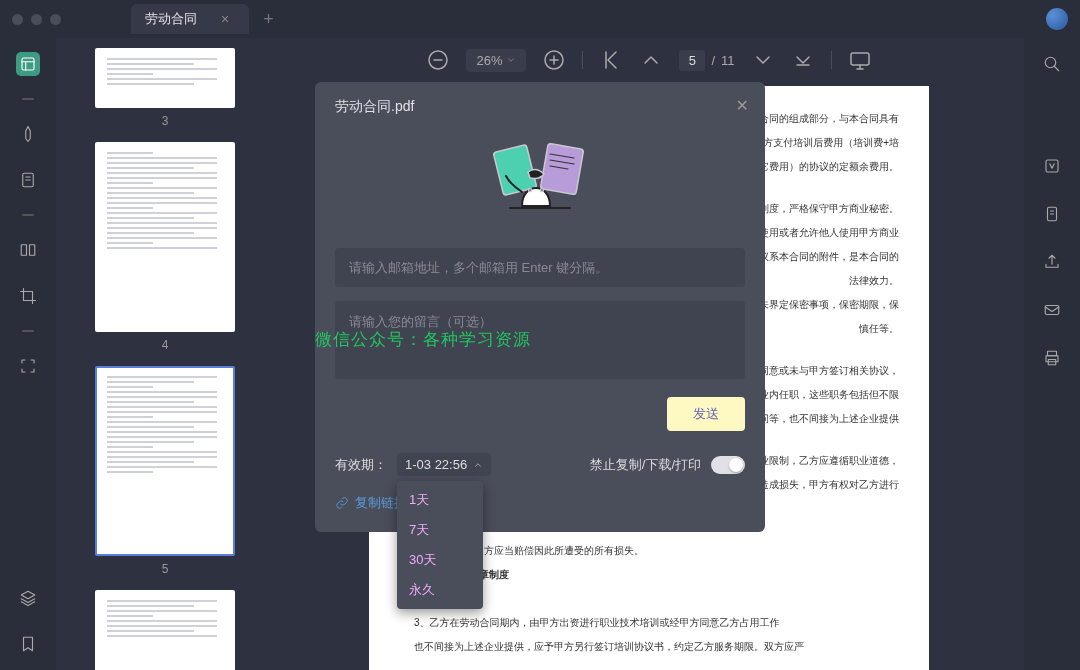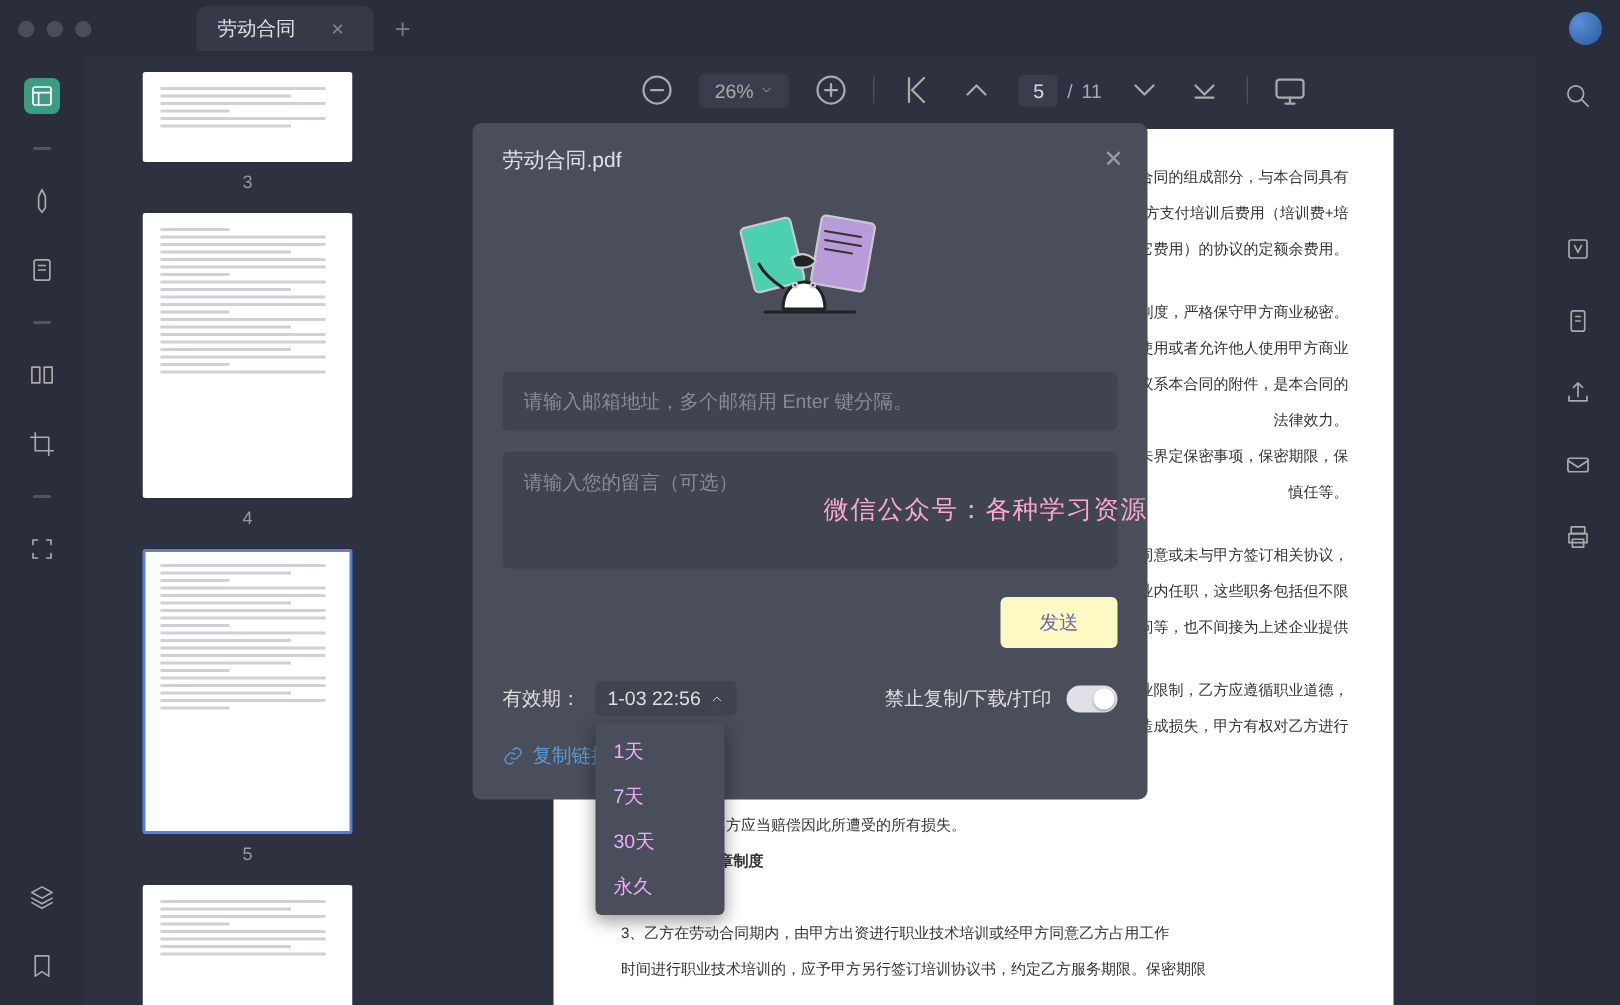--- a/index.html
+++ b/index.html
@@ -54,21 +54,21 @@
 
 
 .modal-back { position:absolute; inset:0; top:38px; display:flex; align-items:flex-start; justify-content:center; pointer-events:none; }
 .modal { margin-top:44px; width:450px; background:#4a4d5a; border-radius:6px; padding:16px 20px 20px; pointer-events:auto; position:relative; }
 .modal-title { font-size:14px; color:#e0e0e6; margin-bottom:14px; }
 .modal-close { position:absolute; top:14px; right:16px; color:#999; cursor:pointer; font-size:16px; }
 .illus { display:flex; justify-content:center; margin:18px 0 24px; }
 .inp { width:100%; background:#404350; border:none; border-radius:4px; padding:12px 14px; color:#ccc; font-size:13px; margin-bottom:14px; }
 .inp::placeholder { color:#8a8a94; }
 textarea.inp { height:78px; resize:none; font-family:inherit; }
-.watermark { position:absolute; left:0; right:0; top:246px; text-align:right; color:#f9a8d4; font-size:17px; pointer-events:none; letter-spacing:1px; }
+.watermark { position:absolute; left:0; right:0; top:246px; text-align:left; color:#22c55e; font-size:17px; pointer-events:none; letter-spacing:1px; }
 .send-btn { display:block; margin-left:auto; background:#fef9c3; color:#6565b0; border:none; border-radius:4px; padding:8px 26px; font-size:13px; cursor:pointer; }
 .opts { display:flex; align-items:center; margin-top:22px; font-size:13px; color:#ddd; }
 .expiry-box { background:#404350; border-radius:4px; padding:4px 8px; margin-left:10px; display:flex; align-items:center; gap:6px; position:relative; cursor:pointer; }
 .toggle { margin-left:10px; width:34px; height:18px; background:#e0e0e6; border-radius:9px; position:relative; cursor:pointer; }
 .toggle::after { content:''; position:absolute; right:2px; top:2px; width:14px; height:14px; background:#fff; border-radius:50%; box-shadow:0 1px 2px rgba(0,0,0,.3); }
 .copy-row { margin-top:18px; display:flex; align-items:center; gap:6px; color:#5b9bd9; font-size:13px; cursor:pointer; }
 
 
 .dropdown { position:absolute; top:28px; left:0; background:#4a4d5a; border-radius:4px; width:86px; box-shadow:0 4px 12px rgba(0,0,0,.4); z-index:10; padding:4px 0; }
 .dd-item { padding:6px 12px; font-size:13px; color:#f0abfc; cursor:pointer; }
@@ -302,21 +302,21 @@
         <p style="text-align:right">经理、股东、代理人、顾问等，也不间接为上述企业提供</p>
         <br>
         <p style="text-align:right">卓或终止后在 2 年内遵守竞业限制，乙方应遵循职业道德，</p>
         <p style="text-align:right">甲方客户合作，为此使甲方造成损失，甲方有权对乙方进行</p>
         <br>
         <p>乙方的该约行为造成甲方损失的，或者造成乙方客户、合作</p>
         <p>伙伴损失的，乙方应当赔偿因此所遭受的所有损失。</p>
         <p class="bold">九、劳动纪律和规章制度</p>
         <p>义务。</p>
         <p>3、乙方在劳动合同期内，由甲方出资进行职业技术培训或经甲方同意乙方占用工作</p>
-        <p>时间进行职业技术培训的，应予甲方另行签订培训协议书，约定乙方服务期限。保密期限</p>
+        <p>也不间接为上述企业提供，应予甲方另行签订培训协议书，约定乙方服务期限。双方应严</p>
       </div>
     </div>
   </div>
 
   <div class="rail-right">
     <div class="rail-icon">
         <svg viewBox="0 0 24 24">
           <circle cx="10" cy="10" r="7"></circle>
           <path d="M21 21l-6-6"></path>
         </svg>

